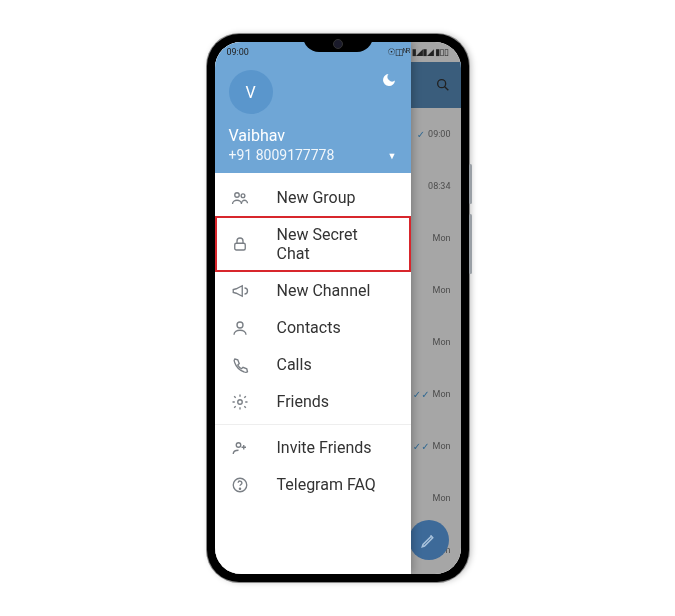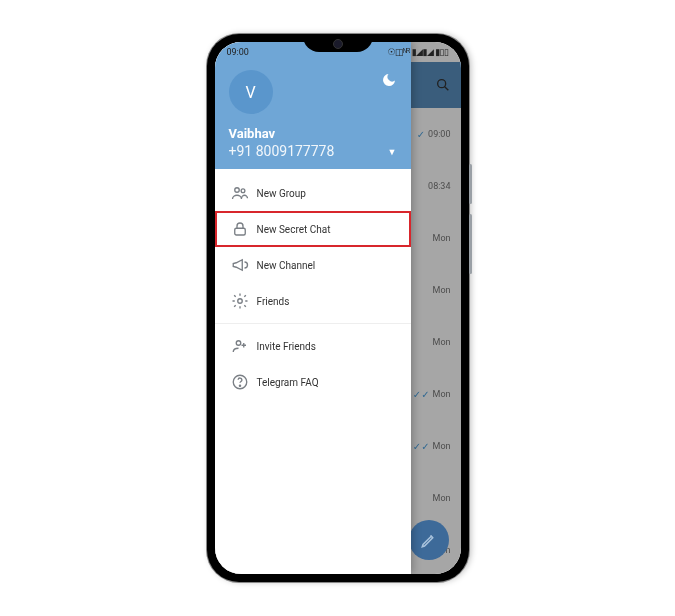--- a/index.html
+++ b/index.html
@@ -78,32 +78,32 @@
   }
   .drawer-header {
     background:#6fa6d6; color:#fff; padding: 28px 14px 10px 14px;
     position:relative;
   }
   .avatar {
     width:44px; height:44px; border-radius:50%; background:#5a96cc;
     display:flex; align-items:center; justify-content:center;
     font-size:16px; color:#fff; margin-bottom:12px;
   }
-  .username { font-size:13px; font-weight:700; }
+  .username { font-size:16px; font-weight:400; }
   .phonestr { font-size:14px; opacity:0.9; margin-top:2px; }
   .moon {
     position:absolute; top:30px; right:14px; color:#fff;
   }
   .expand {
     position:absolute; bottom:12px; right:14px; color:#fff; font-size:9px;
   }
   .menu { padding: 6px 0; flex:1; }
   .menu-item {
-    display:flex; align-items:center; gap:8px;
-    padding: 9px 16px; font-size:10px; color:#333;
+    display:flex; align-items:center; gap:28px;
+    padding: 9px 16px; font-size:16px; color:#333;
     cursor:pointer;
   }
   .menu-item .icon { width:18px; height:18px; color:#7a7f85; flex-shrink:0; }
   .divider { height:1px; background:#eee; margin:4px 0; }
   .highlight {
     outline: 2px solid #d8262c;
     outline-offset: -2px;
   }
   svg { display:block; }
 </style>
@@ -218,20 +218,37 @@
             <svg width="18" height="18" viewBox="0 0 24 24" fill="none" stroke="currentColor" stroke-width="1.8">
                 <path d="M3 10v4l4 1 8 4V5l-8 4-4 1z"></path>
                 <path d="M18 8a4 4 0 010 8"></path>
               </svg>
           </span>
           <span>New Channel</span>
         </div>
         <div class="menu-item">
           <span class="icon">
             <svg width="18" height="18" viewBox="0 0 24 24" fill="none" stroke="currentColor" stroke-width="1.8">
+                <circle cx="12" cy="8" r="4"></circle>
+                <path d="M4 21c0-4 4-6 8-6s8 2 8 6"></path>
+              </svg>
+          </span>
+          <span>Contacts</span>
+        </div>
+        <div class="menu-item">
+          <span class="icon">
+            <svg width="18" height="18" viewBox="0 0 24 24" fill="none" stroke="currentColor" stroke-width="1.8">
+                <path d="M5 4l4 1 2 5-2 2a12 12 0 005 5l2-2 5 2 1 4c-1 1-3 1-5 0a20 20 0 01-12-12c-1-2-1-4 0-5z"></path>
+              </svg>
+          </span>
+          <span>Calls</span>
+        </div>
+        <div class="menu-item">
+          <span class="icon">
+            <svg width="18" height="18" viewBox="0 0 24 24" fill="none" stroke="currentColor" stroke-width="1.8">
                 <circle cx="12" cy="12" r="3"></circle>
                 <path d="M12 2v3M12 19v3M4.2 4.2l2.1 2.1M17.7 17.7l2.1 2.1M2 12h3M19 12h3M4.2 19.8l2.1-2.1M17.7 6.3l2.1-2.1"></path>
               </svg>
           </span>
           <span>Friends</span>
         </div>
         <div class="divider"></div>
         <div class="menu-item">
           <span class="icon">
             <svg width="18" height="18" viewBox="0 0 24 24" fill="none" stroke="currentColor" stroke-width="1.8">

